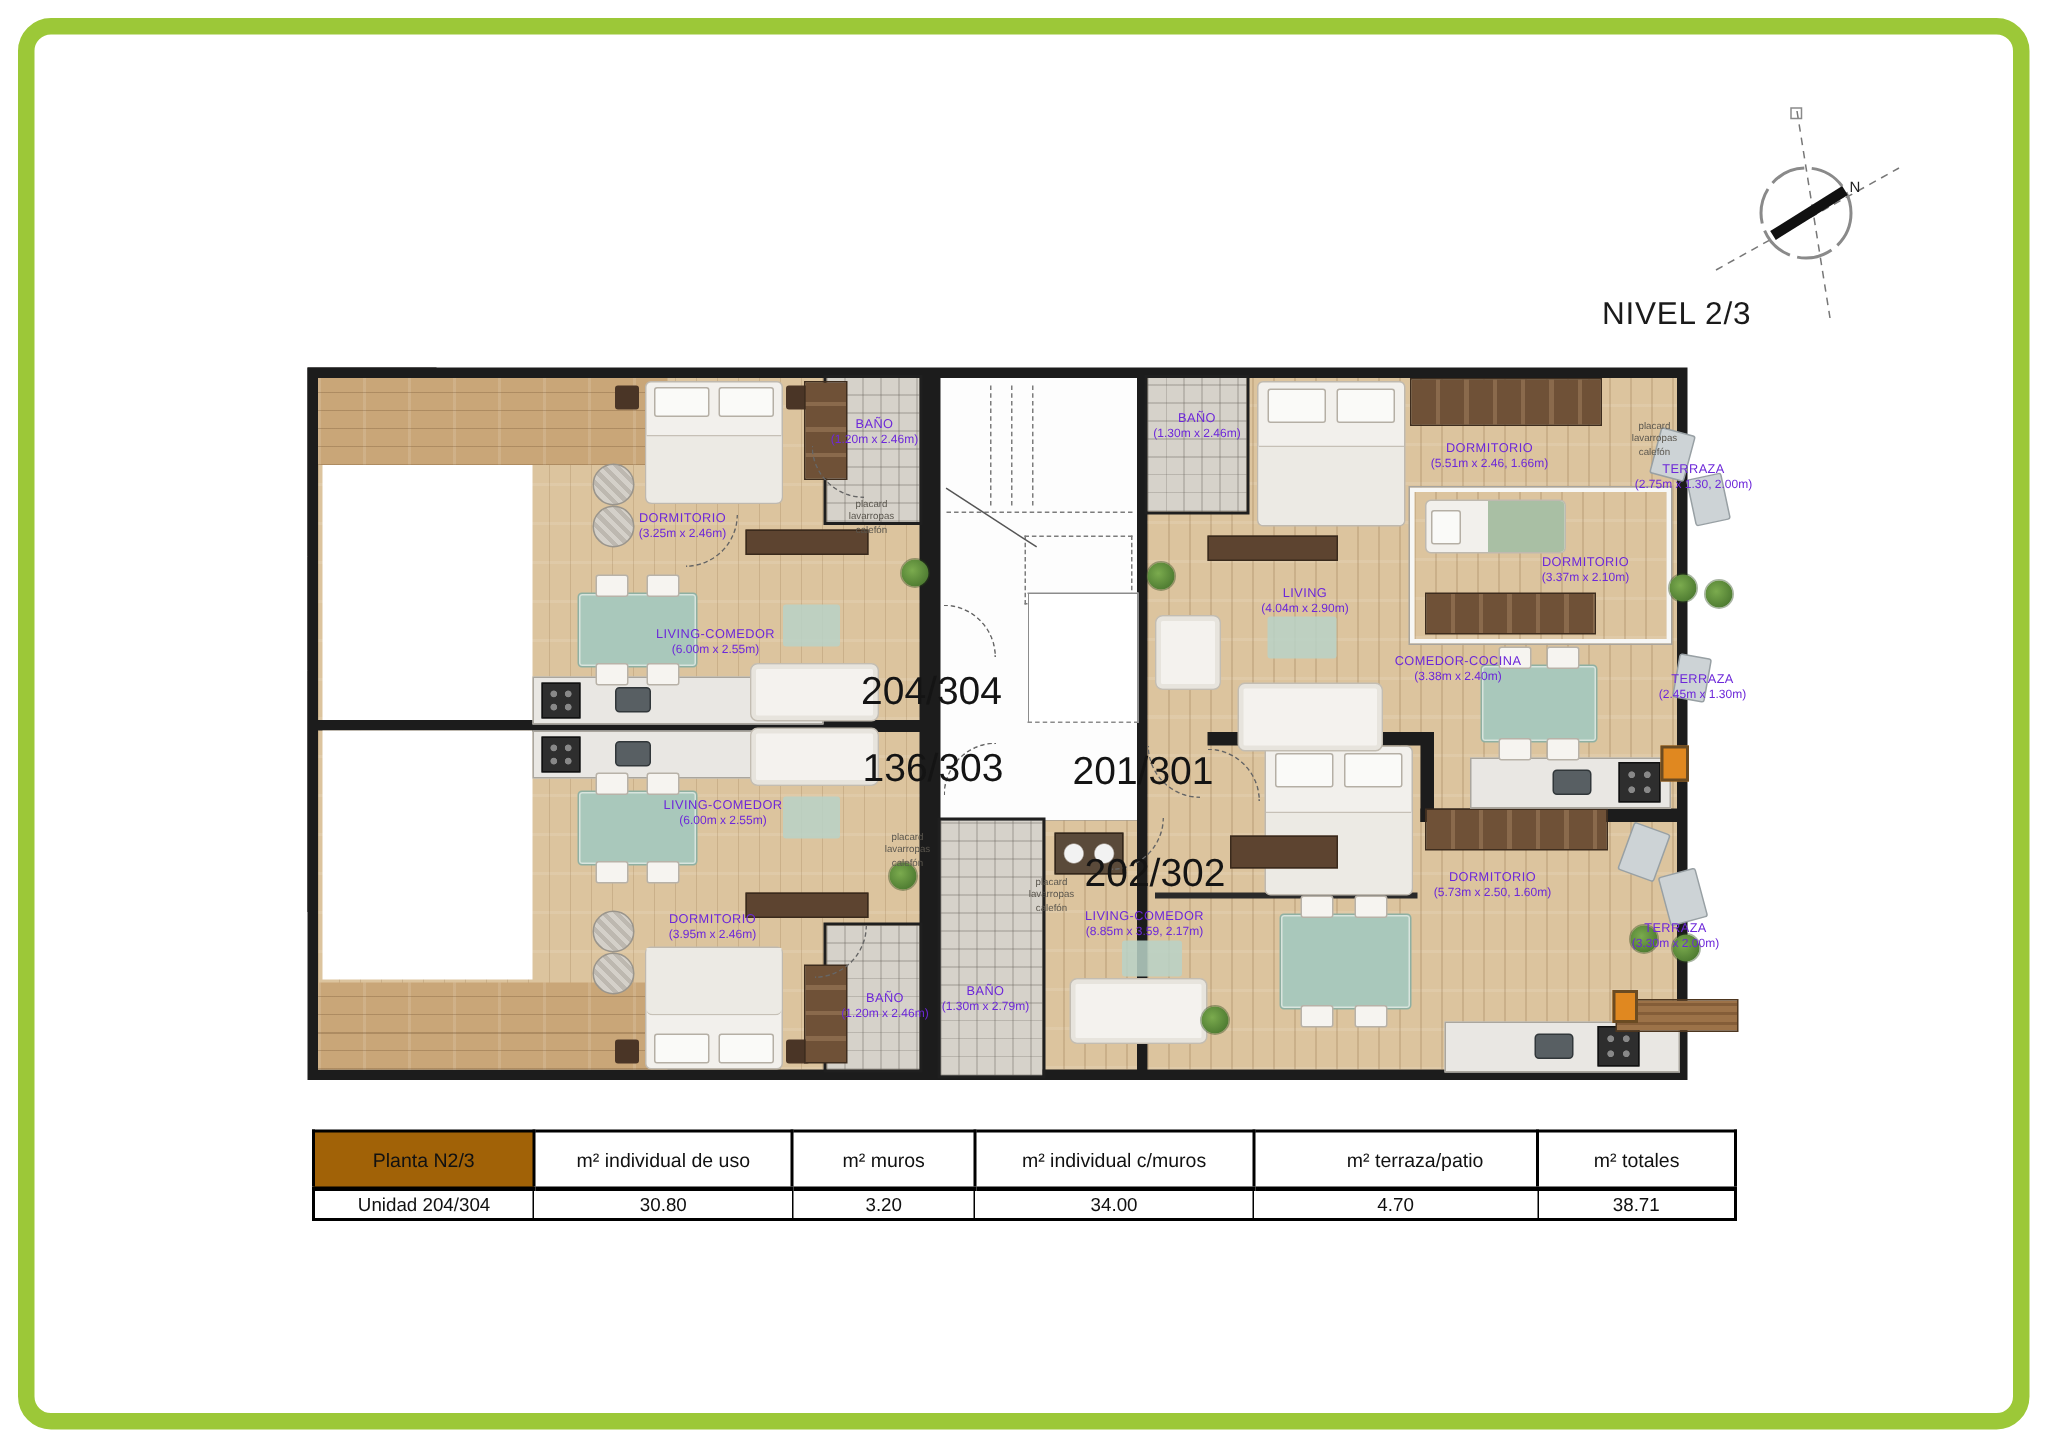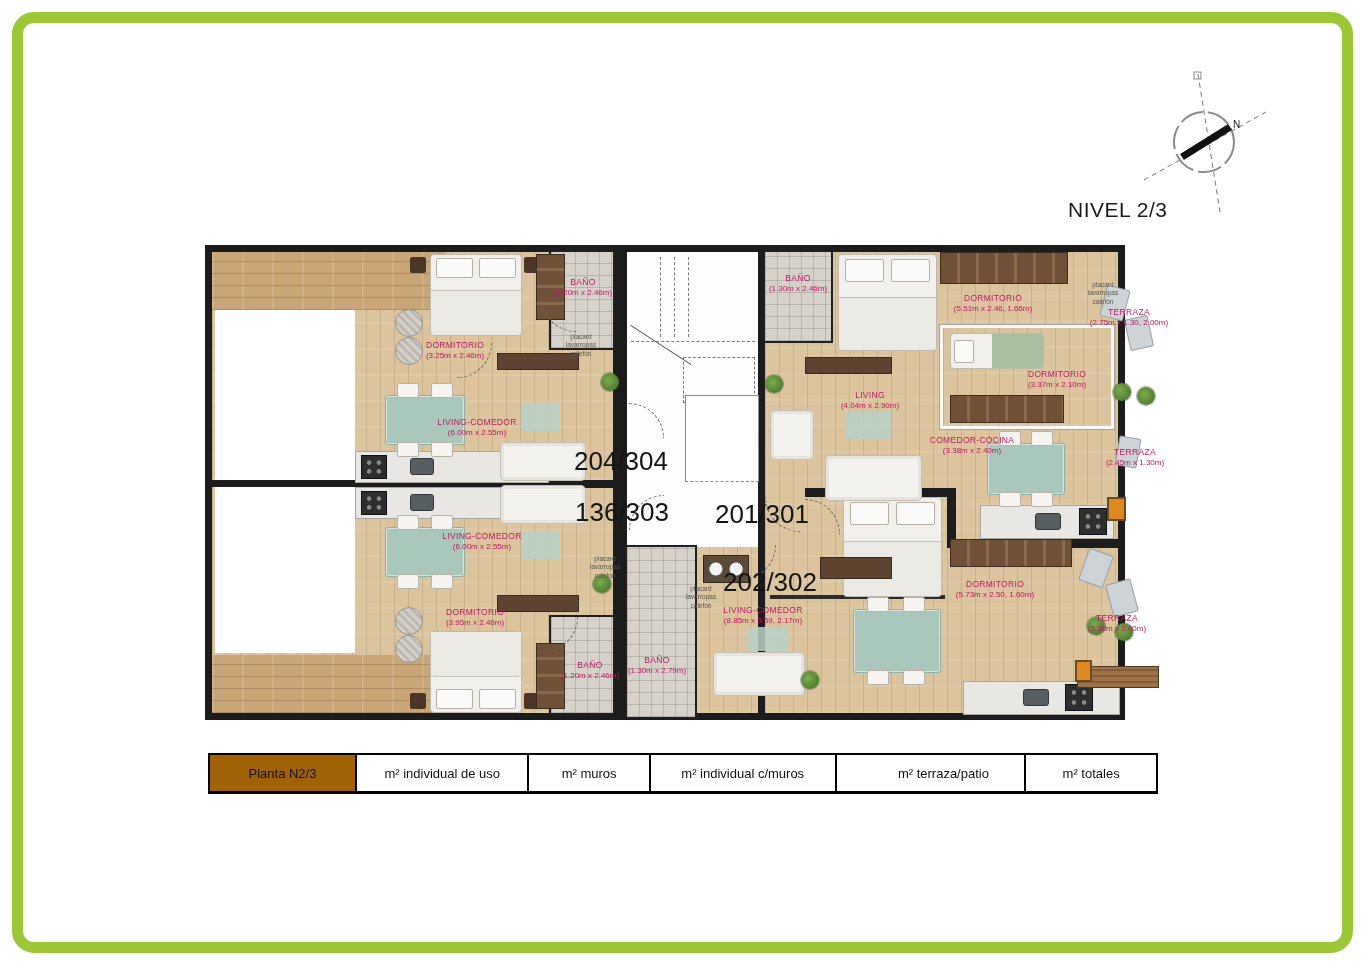--- a/index.html
+++ b/index.html
@@ -19,21 +19,21 @@
   .plan{position:absolute;left:205px;top:245px;width:963px;height:477px;}
   .wallbase{position:absolute;left:0;top:0;width:920px;height:475px;background:#1c1c1c;}
   .wood{background:#dcc49e;background-image:repeating-linear-gradient(90deg,rgba(120,85,45,.18) 0 1px,transparent 1px 14px),repeating-linear-gradient(0deg,rgba(255,255,255,.10) 0 2px,transparent 2px 26px);}
   .woodv{background:#c9a678;background-image:repeating-linear-gradient(0deg,rgba(90,60,30,.25) 0 1px,transparent 1px 12px),repeating-linear-gradient(90deg,rgba(255,255,255,.12) 0 2px,transparent 2px 30px);}
   .tile{background:#d6d2ca;background-image:repeating-linear-gradient(90deg,rgba(100,95,88,.25) 0 1px,transparent 1px 12px),repeating-linear-gradient(0deg,rgba(100,95,88,.25) 0 1px,transparent 1px 12px);outline:2px solid #1f1f1f;}
   .terr{background:#dbd6cb;background-image:repeating-linear-gradient(90deg,rgba(110,105,95,.22) 0 1px,transparent 1px 18px),repeating-linear-gradient(0deg,rgba(110,105,95,.22) 0 1px,transparent 1px 18px);border:4px solid #1c1c1c;}
   .void{background:#ffffff;}
   .corewhite{background:#fdfdfd;}
   .wall{background:#1c1c1c;}
   
-  .room-label{position:absolute;transform:translateX(-50%);text-align:center;color:#be185d;line-height:1.25;white-space:nowrap;}
+  .room-label{position:absolute;transform:translateX(-50%);text-align:center;color:#6d28d9;line-height:1.25;white-space:nowrap;}
   .rname{display:block;font-size:8.5px;letter-spacing:.3px;}
   .rdims{display:block;font-size:8px;}
   .unit-label{position:absolute;transform:translate(-50%,-50%);font-size:26px;color:#141414;white-space:nowrap;}
   .note{position:absolute;width:36px;font-size:6.5px;line-height:1.3;color:#5a564e;text-align:center;transform:translateX(-50%);}
   
   .bed{position:absolute;background:#f2f0ec;border:1px solid #bfb9af;border-radius:4px;}
   .pillow{position:absolute;background:#fafaf8;border:1px solid #b5afa5;border-radius:2px;width:38%;height:22%;}
   .blanket{position:absolute;left:0;right:0;bottom:0;height:55%;background:#eceae4;border-top:1px solid #c6c0b6;border-radius:0 0 4px 4px;}
   .nstand{position:absolute;background:#4a3526;width:16px;height:16px;border-radius:2px;}
   .wardrobe{position:absolute;background:repeating-linear-gradient(90deg,#6f5137 0 16px,#8a6a4c 16px 19px);border:1px solid #3e2d1e;}
@@ -330,15 +330,23 @@
       <tr>
         <th class="hd-first" style="width:15.5%;">Planta N2/3</th>
         <th style="width:18.2%;">m² individual de uso</th>
         <th style="width:12.8%;">m² muros</th>
         <th style="width:19.6%;">m² individual c/muros</th>
         <th style="width:20.0%;padding-left:26px;">m² terraza/patio</th>
         <th style="width:13.9%;">m² totales</th>
       </tr>
     </thead>
     <tbody>
+        <tr>
+          <td>Unidad 204/304</td>
+          <td>30.80</td>
+          <td>3.20</td>
+          <td>34.00</td>
+          <td>4.70</td>
+          <td>38.71</td>
+        </tr>
       </tbody>
   </table>
 </div>
 
 </body></html>

